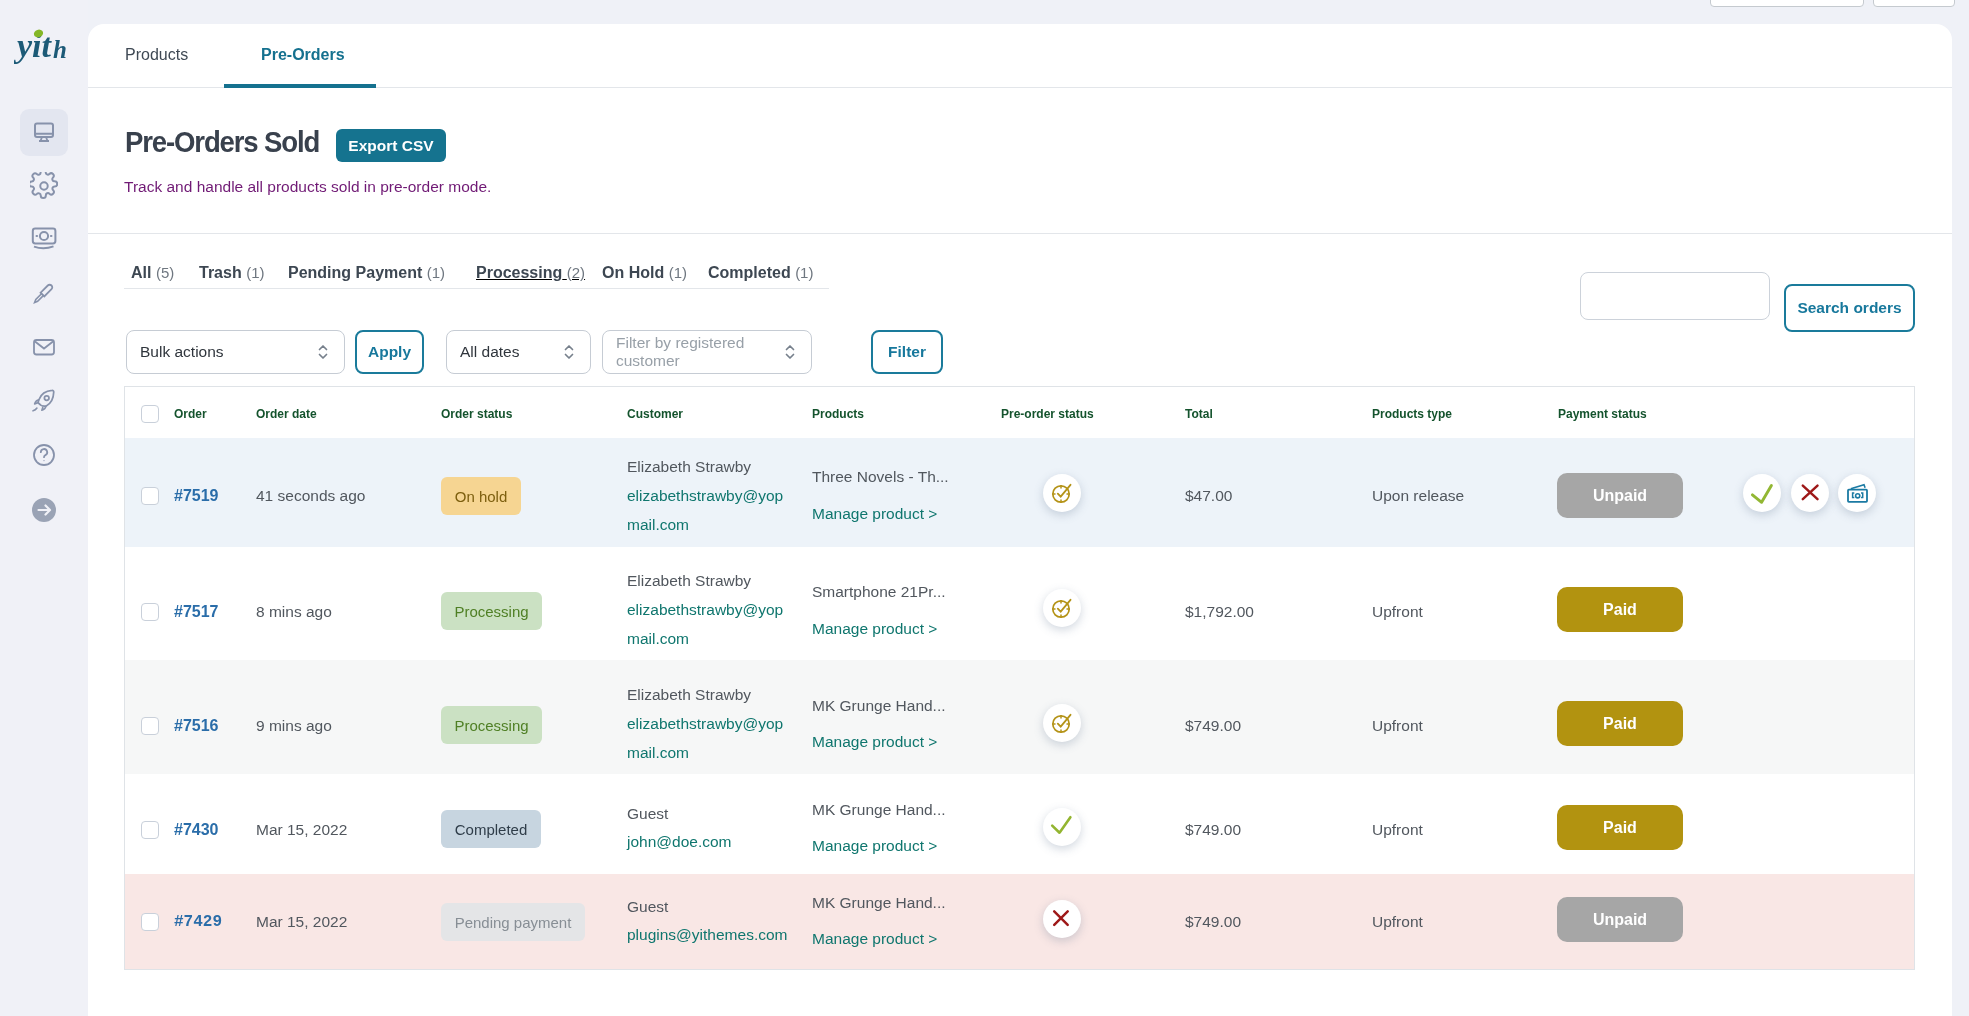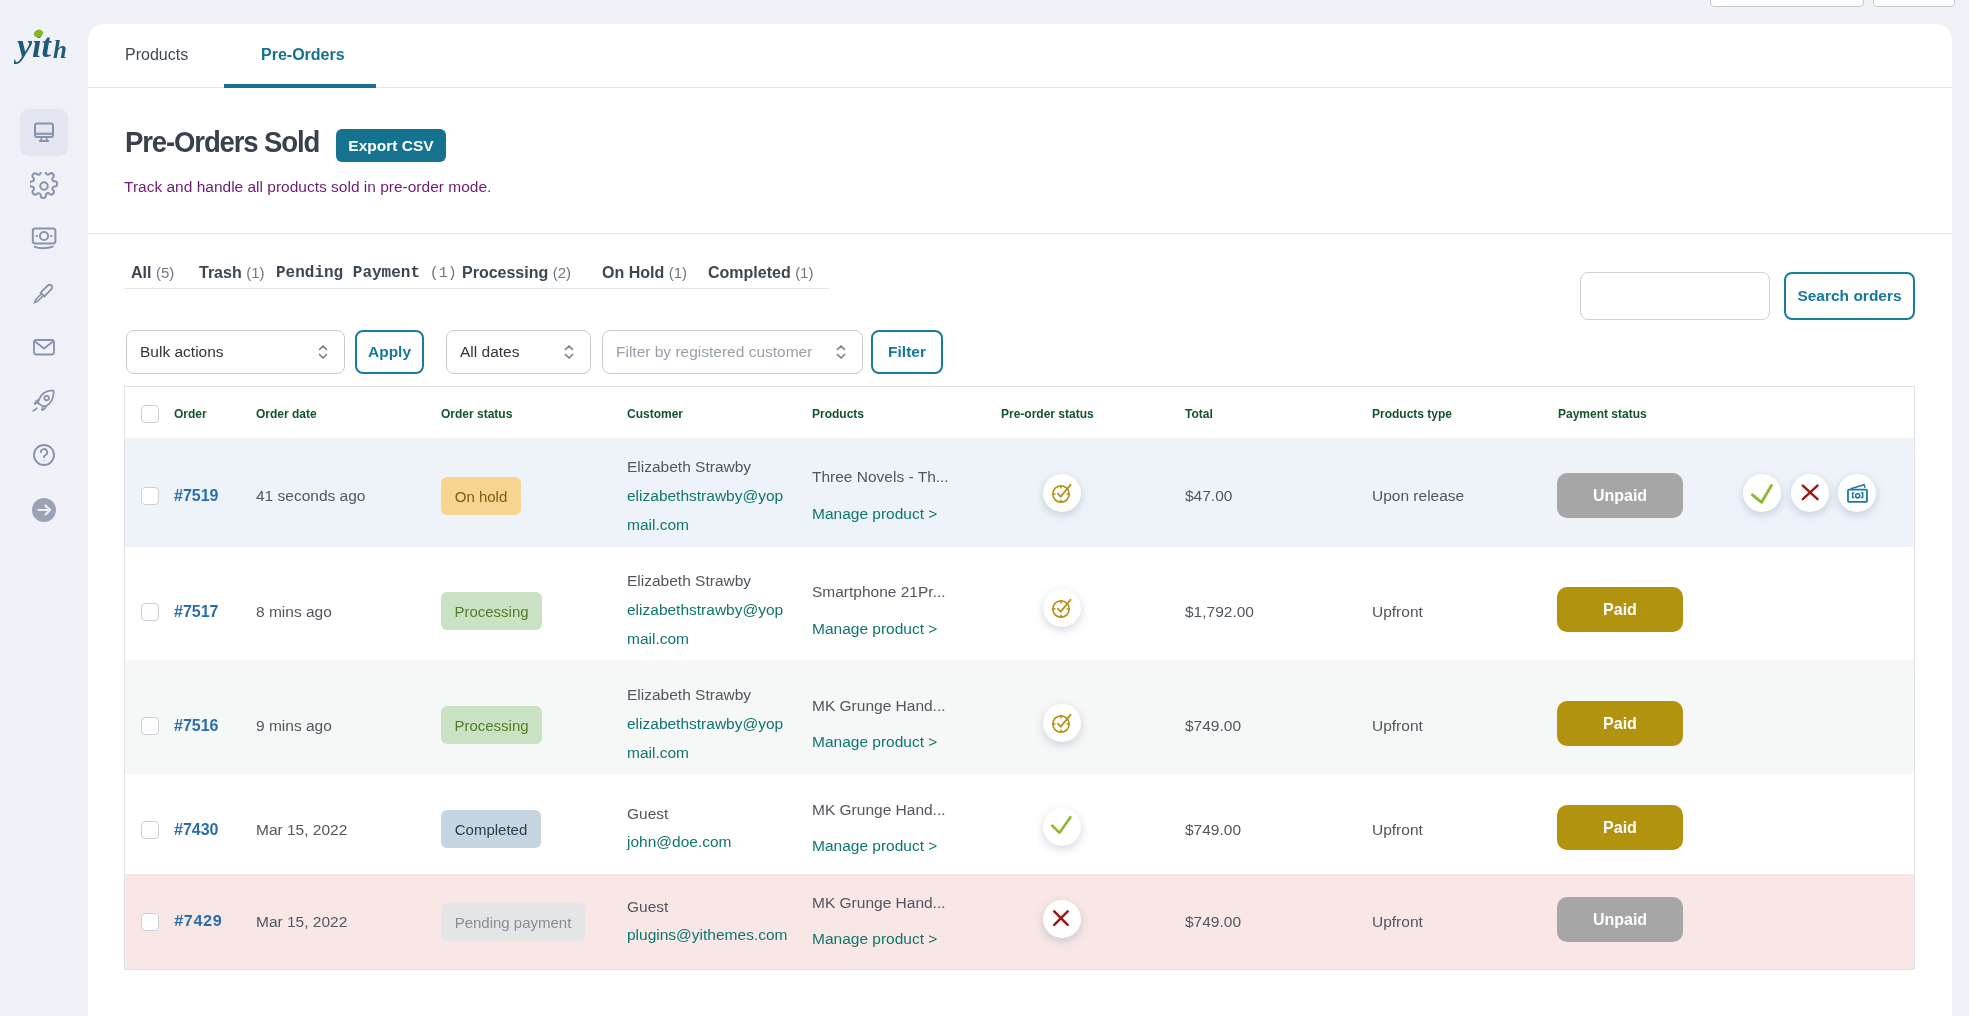--- a/index.html
+++ b/index.html
@@ -91,45 +91,45 @@
 <div class="hline" style="left:88px; top:87px; width:1864px;"></div>
 <div class="abs" style="left:224px; top:84px; width:152px; height:4px; background:#15718f;"></div>
 
 <div class="abs" style="left:125px; top:126px; font-size:29px; font-weight:600; letter-spacing:-1.2px; color:#39414d; transform:scaleX(0.95); transform-origin:left center;">Pre-Orders Sold</div>
 <div class="abs" style="left:336px; top:129px; width:110px; height:33px; background:#15738f; border-radius:6px; color:#fff; font-weight:bold; font-size:15.5px; display:flex; align-items:center; justify-content:center;">Export CSV</div>
 <div class="abs" style="left:124px; top:178px; font-size:15.5px; color:#701a75;">Track and handle all products sold in pre-order mode.</div>
 <div class="hline" style="left:88px; top:233px; width:1864px;"></div>
 
 <div class="stab" style="left:131px;"><b>All</b> <span>(5)</span></div>
 <div class="stab" style="left:199px;"><b>Trash</b> <span>(1)</span></div>
-<div class="stab" style="left:276px;font-family:Liberation Mono, monospace;"><b>Pending Payment</b> <span>(1)</span></div>
-<div class="stab" style="left:462px;"><b>Processing</b> <span>(2)</span></div>
+<div class="stab" style="left:288px;"><b>Pending Payment</b> <span>(1)</span></div>
+<div class="stab" style="left:476px;text-decoration:underline;"><b>Processing</b> <span>(2)</span></div>
 <div class="stab" style="left:602px;"><b>On Hold</b> <span>(1)</span></div>
 <div class="stab" style="left:708px;"><b>Completed</b> <span>(1)</span></div>
 <div class="hline" style="left:124px; top:288px; width:705px;"></div>
 
 <div class="abs" style="left:1580px; top:272px; width:190px; height:48px; background:#fff; border:1px solid #ccd2da; border-radius:8px;"></div>
-<div class="abs" style="left:1784px; top:272px; width:131px; height:48px; background:#fff; border:2px solid #1a7b9b; border-radius:8px; color:#17789c; font-weight:bold; font-size:15.5px; display:flex; align-items:center; justify-content:center;">Search orders</div>
+<div class="abs" style="left:1784px; top:284px; width:131px; height:48px; background:#fff; border:2px solid #1a7b9b; border-radius:8px; color:#17789c; font-weight:bold; font-size:15.5px; display:flex; align-items:center; justify-content:center;">Search orders</div>
 
 <div class="select" style="left:126px; top:330px; width:219px;">
     <span class="seltxt">Bulk actions</span>
   <svg class="chev" width="14" height="18" viewBox="0 0 14 18" fill="none" stroke="#77808c" stroke-width="1.7" stroke-linecap="round" stroke-linejoin="round">
       <path d="M3.5 6.5 L7 3 L10.5 6.5"></path>
       <path d="M3.5 11.5 L7 15 L10.5 11.5"></path>
     </svg>
 </div>
 <div class="obtn" style="left:355px; top:330px; width:69px;">Apply</div>
 <div class="select" style="left:446px; top:330px; width:145px;">
     <span class="seltxt">All dates</span>
   <svg class="chev" width="14" height="18" viewBox="0 0 14 18" fill="none" stroke="#77808c" stroke-width="1.7" stroke-linecap="round" stroke-linejoin="round">
       <path d="M3.5 6.5 L7 3 L10.5 6.5"></path>
       <path d="M3.5 11.5 L7 15 L10.5 11.5"></path>
     </svg>
 </div>
-<div class="select" style="left:602px; top:330px; width:261px;">
+<div class="select" style="left:602px; top:330px; width:210px;justify-content:center;">
     <span style="color:#98a0a8;">Filter by registered customer</span>
   <svg class="chev" width="14" height="18" viewBox="0 0 14 18" fill="none" stroke="#77808c" stroke-width="1.7" stroke-linecap="round" stroke-linejoin="round">
       <path d="M3.5 6.5 L7 3 L10.5 6.5"></path>
       <path d="M3.5 11.5 L7 15 L10.5 11.5"></path>
     </svg>
 </div>
 <div class="obtn" style="left:871px; top:330px; width:72px;">Filter</div>
 
 <div class="abs" style="left:124px; top:386px; width:1791px; height:584px; border:1px solid #dfe3e7;"></div>
 

